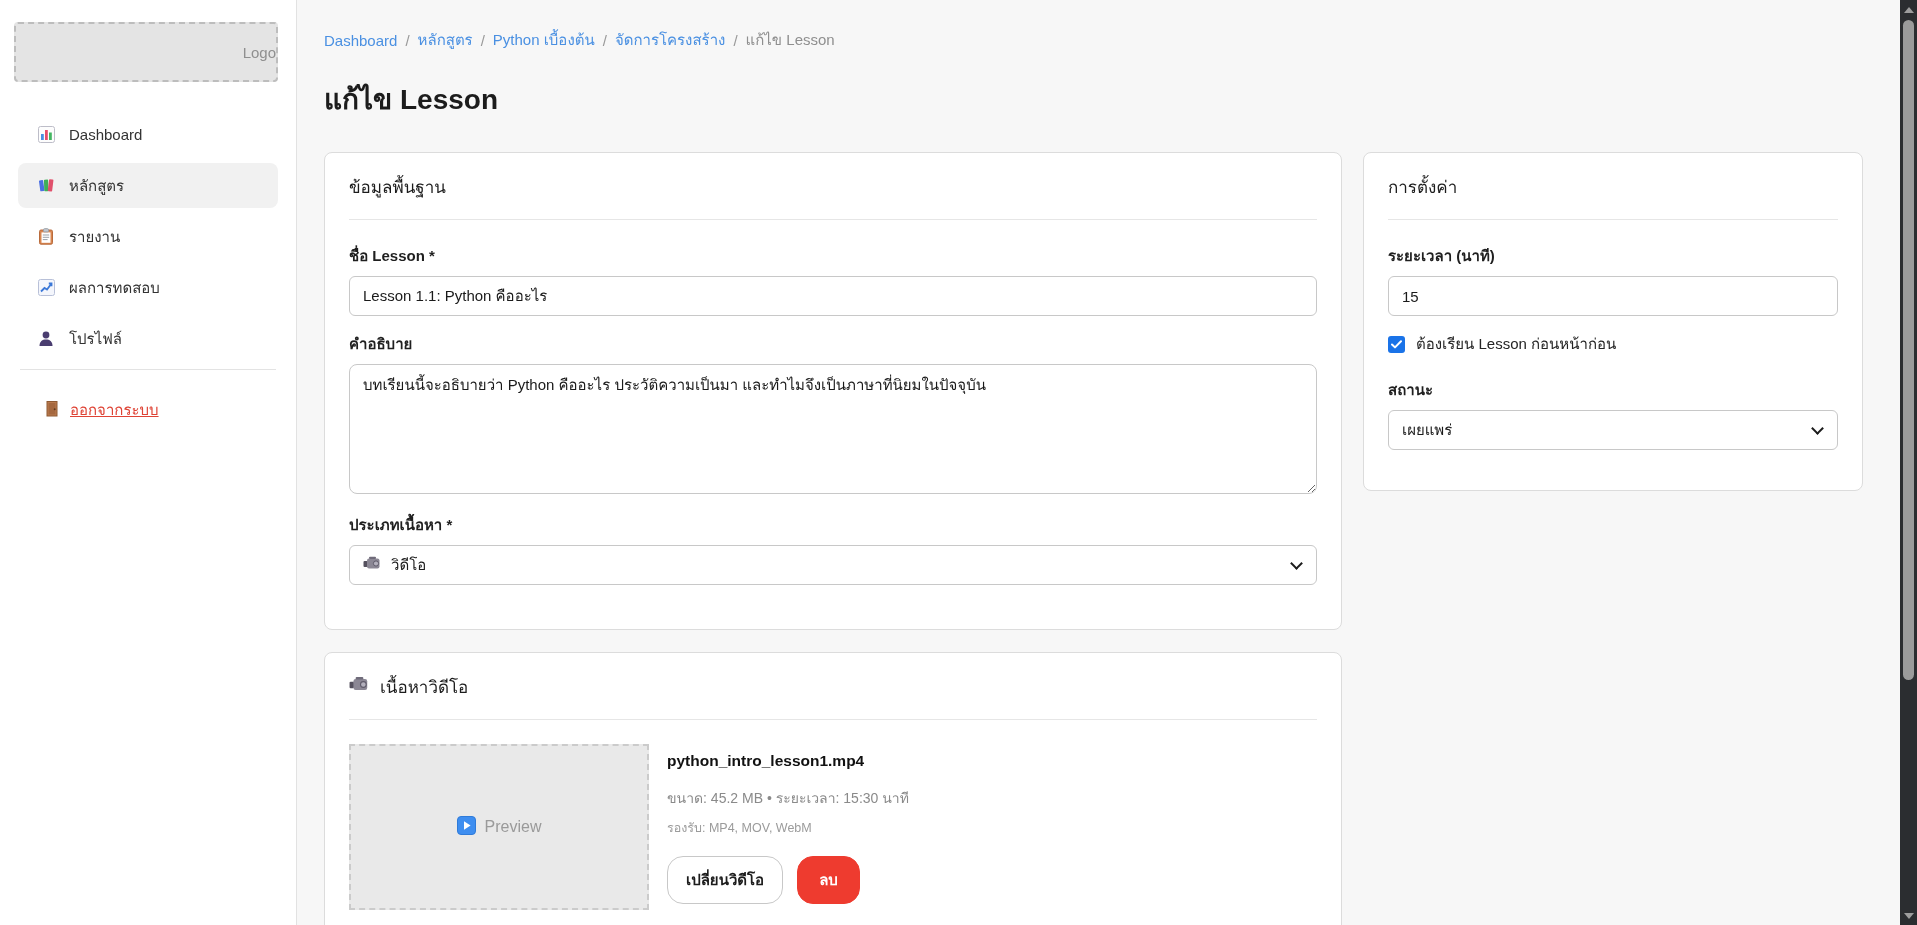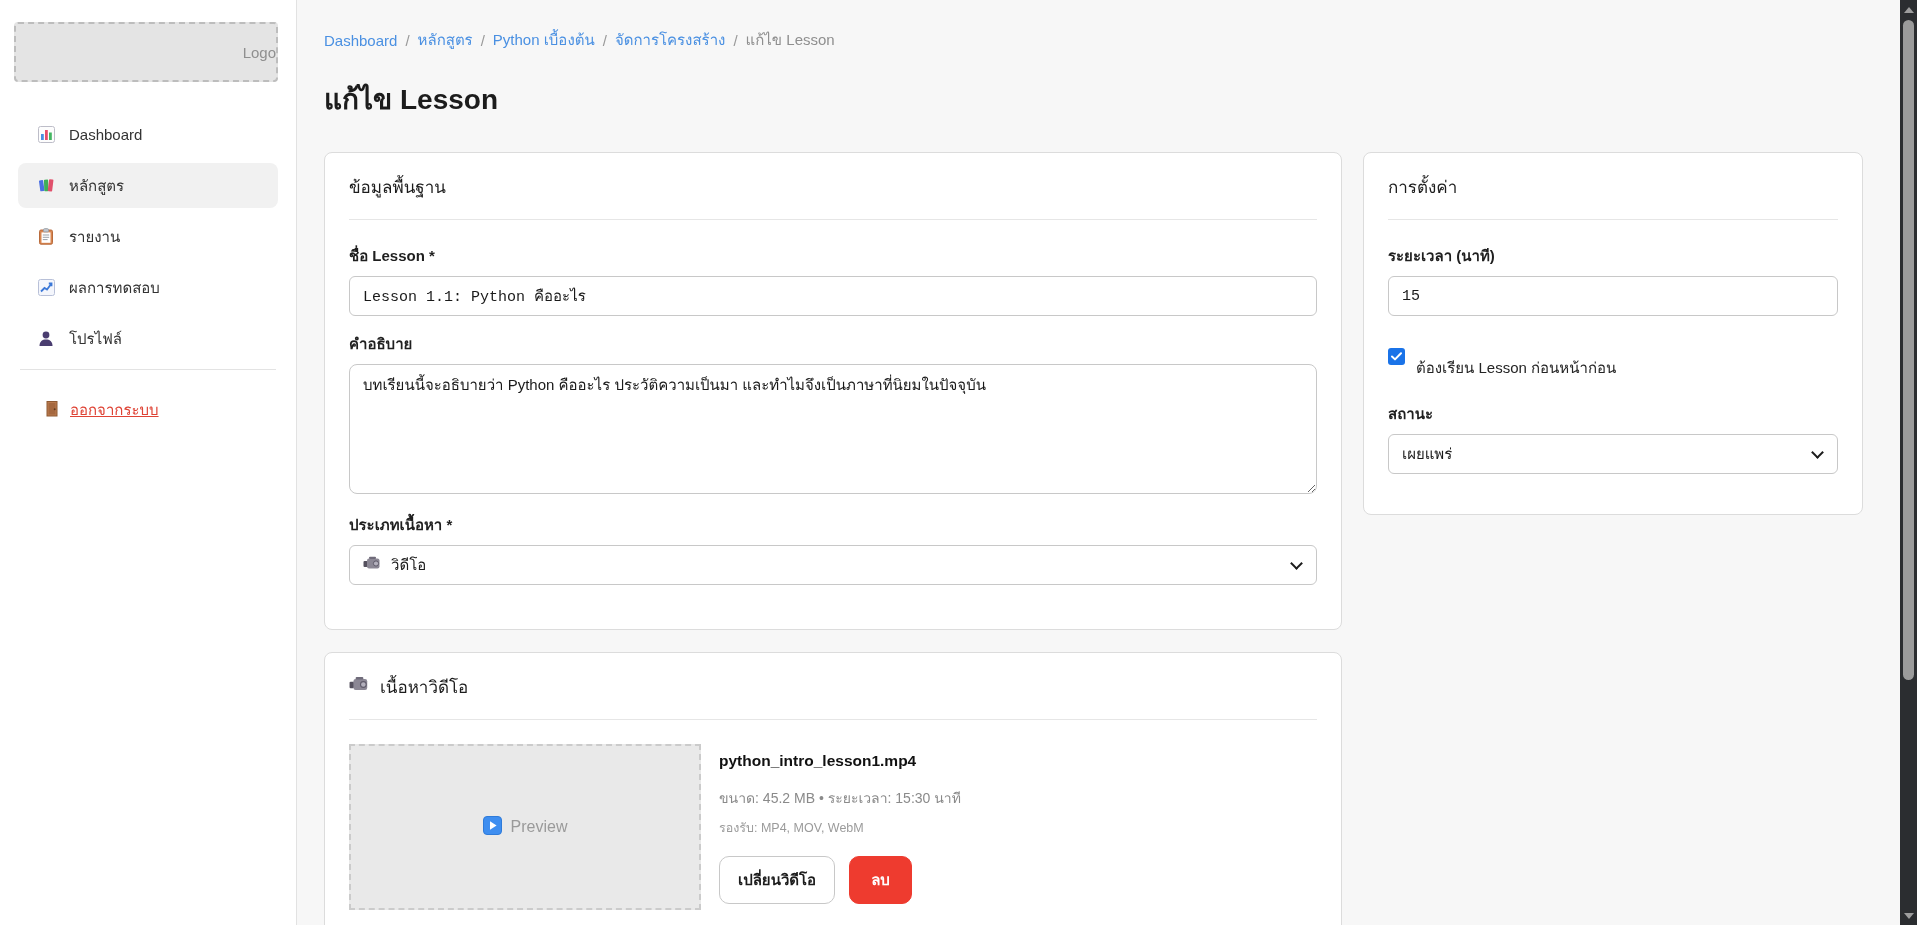--- a/index.html
+++ b/index.html
@@ -57,21 +57,21 @@
   .card hr { border:none; border-top:1px solid #e6e6e6; margin:18px 0 24px 0; }
   .card-basic { padding-bottom:44px; }
   .card-video { margin-top:22px; padding-bottom:30px; }
 
   .form-group { margin-bottom:16px; }
   .form-group:last-child { margin-bottom:0; }
   .form-label { display:block; font-size:15px; font-weight:700; color:#1f1f1f; margin-bottom:8px; }
   .text-input {
     width:100%; height:40px; border:1px solid #c8c8c8; border-radius:6px;
     padding:0 13px; font-size:15px; color:#1a1a1a; background:#fff;
-    font-family:Liberation Mono, monospace; outline:none;
+    font-family:Liberation Sans, sans-serif; outline:none;
   }
   textarea.text-area {
     width:100%; height:130px; border:1px solid #c8c8c8; border-radius:8px;
     padding:9px 13px; font-size:15px; color:#1a1a1a; background:#fff;
     font-family:inherit; resize:vertical; outline:none; line-height:1.45;
   }
   .select {
     position:relative; width:100%; height:40px; border:1px solid #c8c8c8; border-radius:6px;
     background:#fff; display:flex; align-items:center; gap:9px; padding:0 36px 0 13px;
     font-size:15px; color:#1a1a1a; cursor:pointer;
@@ -80,36 +80,36 @@
     position:absolute; right:15px; top:13px;
     width:9px; height:9px; border-right:2px solid #1c1c1c; border-bottom:2px solid #1c1c1c;
     transform:rotate(45deg);
   }
 
   .checkbox-row { display:flex; align-items:center; gap:11px; margin-bottom:22px; cursor:pointer; }
   .checkbox {
     width:17px; height:17px; border-radius:3px; background:#1a73e8;
     display:inline-flex; align-items:center; justify-content:center; flex:none;
   }
-  .checkbox-label { font-size:15px; color:#242424;margin-top:24px; }
+  .checkbox-label { font-size:15px; color:#242424; }
 
   
   .video-row { display:flex; gap:18px; }
   .preview-box {
-    width:352px; height:166px; flex:none;
+    width:300px; height:166px; flex:none;
     background:#e9e9e9; border:2px dashed #cbcbcb;
     display:flex; align-items:center; justify-content:center; gap:9px;
     color:#9a9a9a; font-size:16px; cursor:pointer;
   }
   .video-info { padding-top:8px; }
   .file-name { font-size:15.5px; font-weight:700; color:#111; margin-bottom:17px; }
   .file-meta { font-size:14px; color:#8a8a8a; margin-bottom:9px; }
   .file-support { font-size:12.5px; color:#9b9b9b; margin-bottom:18px; }
   .btn-row { display:flex; gap:14px; }
-  .btn { font-family:Liberation Mono, monospace; font-size:15px; border-radius:10px; cursor:pointer; }
+  .btn { font-family:Liberation Mono, monospace; font-size:15px; border-radius:16px; cursor:pointer; }
   .btn-outline { background:#fff; border:1px solid #c8c8c8; color:#1c1c1c; padding:11px 18px; font-weight:700; }
   .btn-danger { background:#ee3b2f; border:1px solid #ee3b2f; color:#fff; padding:4px 21px; font-weight:700; }
 
   
   .scrollbar {
     position:absolute; right:0; top:0; width:17px; height:925px;
     background:#2b2d30; z-index:10;
   }
   .sb-arrow { position:absolute; left:0; width:17px; height:17px; display:flex; align-items:center; justify-content:center; }
   .sb-arrow.up { top:1px; }

